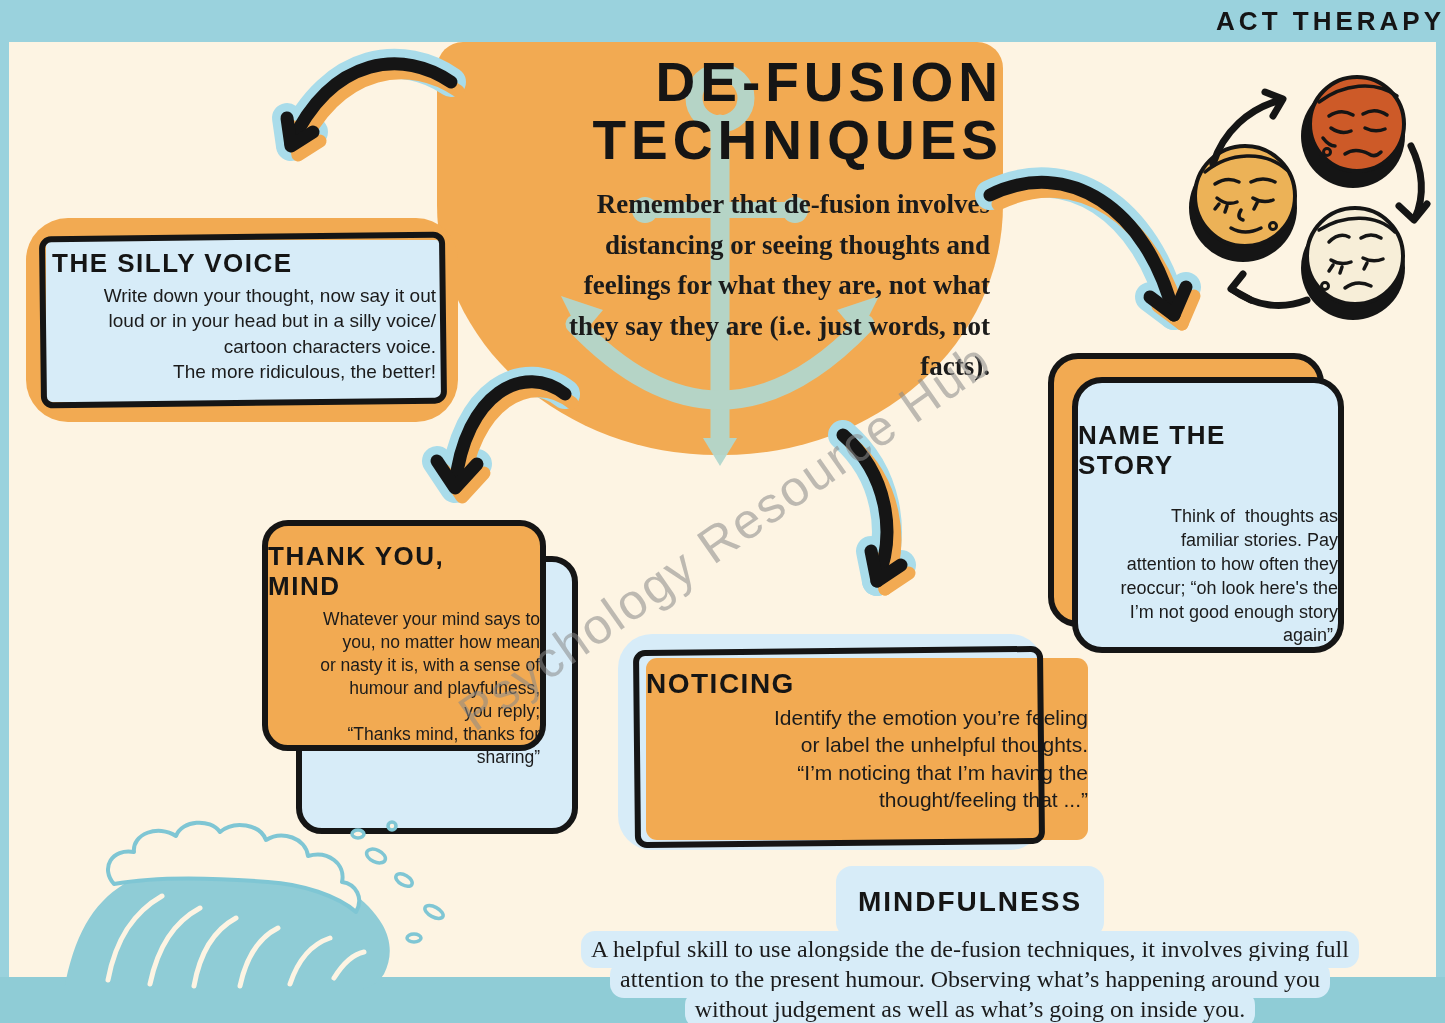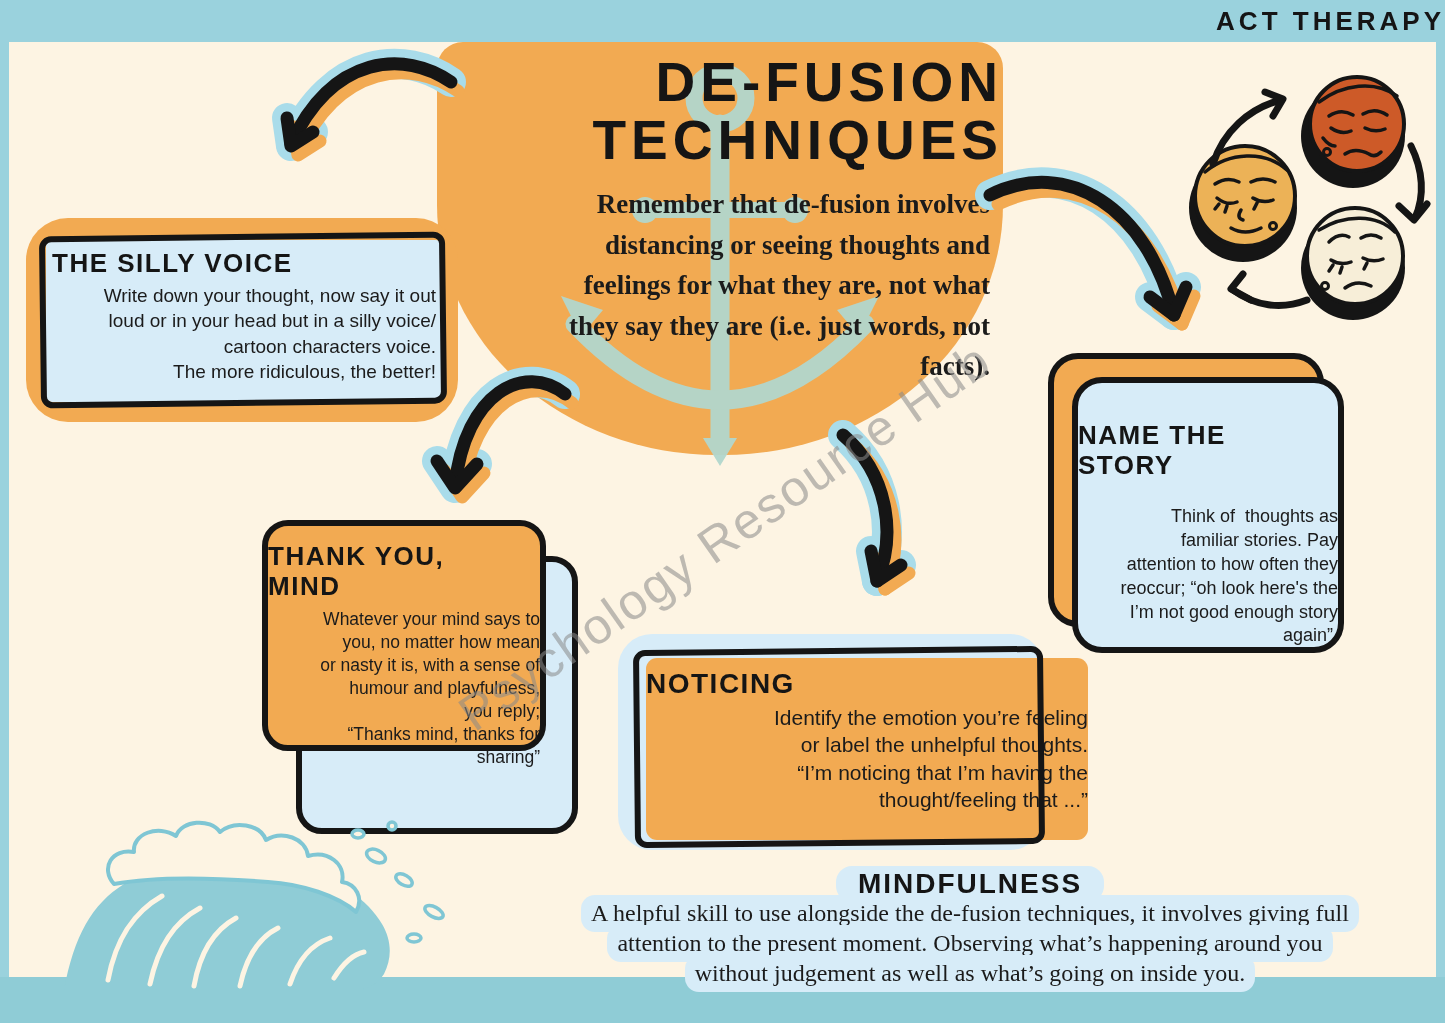--- a/index.html
+++ b/index.html
@@ -57,21 +57,21 @@
   
   .nts-back{position:absolute;left:1048px;top:353px;width:276px;height:274px;background:var(--accent-orange,#f2aa52);
     border:6px solid var(--ink-black,#151515);border-radius:30px;z-index:5}
   .nts-front{position:absolute;left:1072px;top:377px;width:272px;height:276px;background:var(--panel-light-blue,#d7ecf8);
     border:6px solid var(--ink-black,#151515);border-radius:30px;z-index:6;padding-top:38px}
   .nts-front .card-title{font-size:26px;line-height:1.15}
   .nts-front .card-body{font-size:18px;line-height:1.33;margin-top:24px}
 
   
   .mind{position:absolute;left:470px;top:866px;width:1000px;text-align:center;z-index:6}
-  .mind .hl{display:inline-block;background:var(--panel-light-blue,#d7ecf8);border-radius:16px;padding:2px 22px}
+  .mind .hl{display:inline-block;background:var(--panel-light-blue,#d7ecf8);border-radius:16px;padding:20px 22px}
   .mind-title{font-weight:900;font-size:28px;letter-spacing:2px;color:var(--ink-black,#151515)}
   .mind-line{margin-top:-7px}
   .mind-line .hl{font-family:"Liberation Serif",serif;font-size:24px;line-height:1.12;color:#1b1b1b;padding:5px 10px;border-radius:14px}
 
   
   svg.arrow{position:absolute;overflow:visible}
   .arrow .halo{stroke:#a9dcea;stroke-width:30;fill:none;stroke-linecap:round;stroke-linejoin:round}
   .arrow .shadow{stroke:var(--accent-orange,#f2aa52);stroke-width:13;fill:none;stroke-linecap:round;stroke-linejoin:round}
   .arrow .main{stroke:var(--ink-black,#151515);stroke-width:13;fill:none;stroke-linecap:round;stroke-linejoin:round}
   .a-to-silly{left:255px;top:48px;z-index:4}
@@ -275,21 +275,21 @@
       </g>
     <g>
         <path class="cyc" d="M 122,240 C 96,250 70,246 48,230"></path>
         <path class="cyc" d="M 58,214 L 46,229 L 66,240"></path>
       </g>
   </svg>
 
   <div class="mind">
     <div><span class="hl mind-title">MINDFULNESS</span></div>
     <div class="mind-line"><span class="hl">A helpful skill to use alongside the de-fusion techniques, it involves giving full</span></div>
-    <div class="mind-line"><span class="hl">attention to the present moment. Observing what’s happening around you</span></div>
+    <div class="mind-line"><span class="hl">attention to the present humour. Observing what’s happening around you</span></div>
     <div class="mind-line"><span class="hl">without judgement as well as what’s going on inside you.</span></div>
   </div>
 
   <svg class="wave" width="430" height="170" viewBox="0 0 430 170">
     <path d="M 6,170 C 16,116 34,84 66,64 C 112,38 186,32 240,48 C 282,60 310,80 324,104 C 334,121 334,138 326,154 C 320,163 312,168 302,170 Z" fill="#8fccd6"></path>
     <g stroke="#fdf4e3" stroke-width="5" fill="none" stroke-linecap="round">
       <path d="M 50,160 C 58,118 76,92 104,76"></path>
       <path d="M 92,164 C 100,126 116,102 142,88"></path>
       <path d="M 136,166 C 142,132 156,110 178,98"></path>
       <path d="M 182,166 C 188,138 200,118 220,108"></path>

